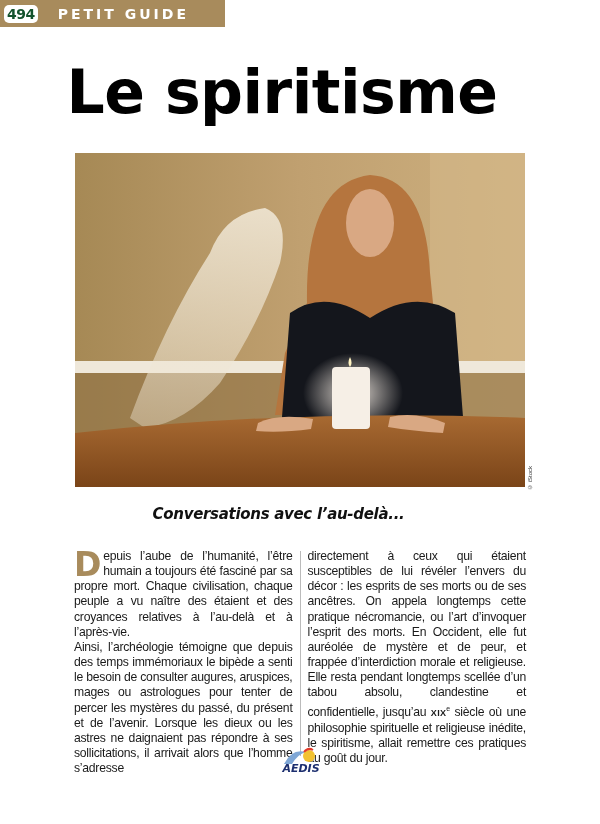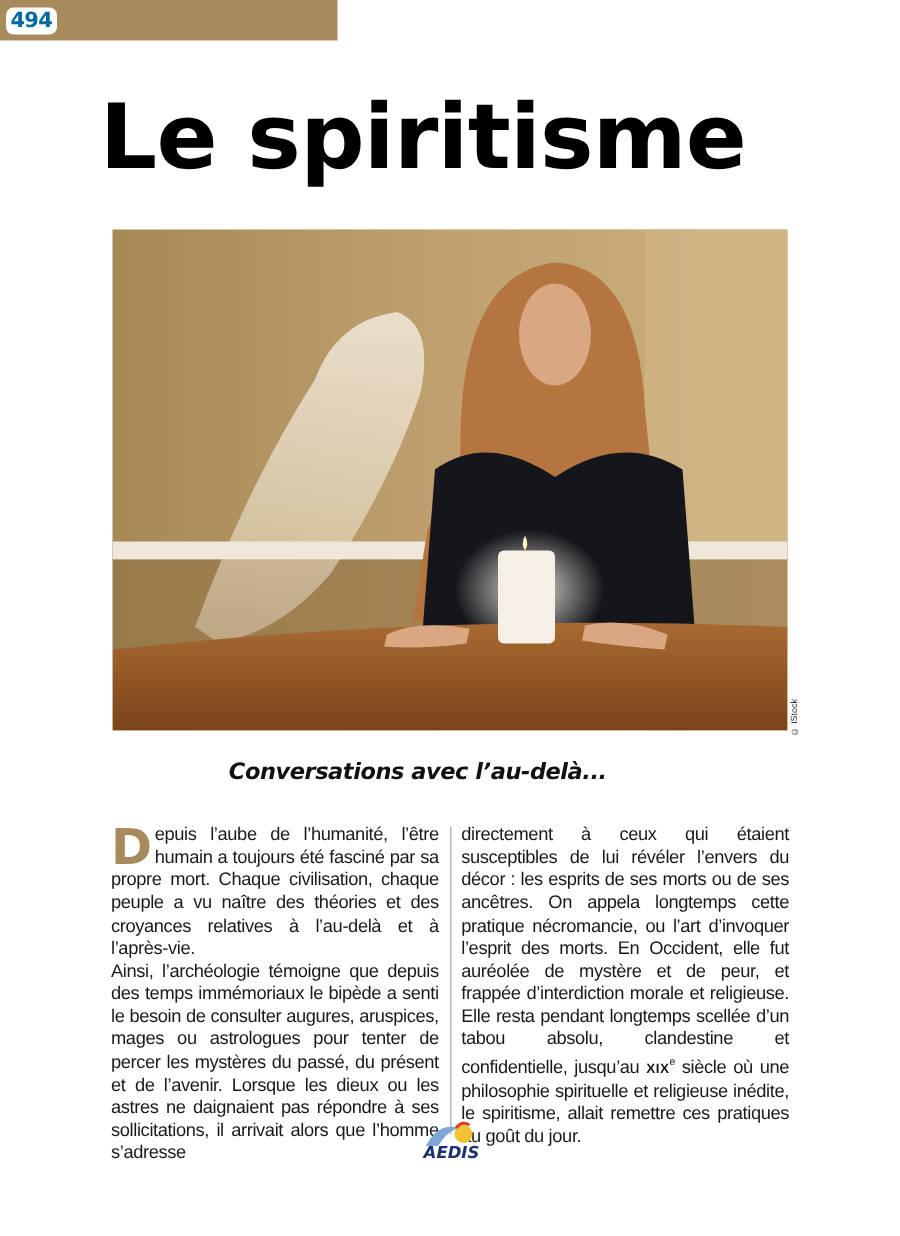--- a/index.html
+++ b/index.html
@@ -4,21 +4,21 @@
 <style>
   * { margin: 0; padding: 0; box-sizing: border-box; }
   html, body { width: 600px; height: 824px; background: #ffffff; overflow: hidden; }
   body { position: relative; font-family: "Liberation Sans", sans-serif; color: #1a1a1a; }
 
   .header-band {
     position: absolute; left: 0; top: 0; width: 225px; height: 27px;
     background: #a88b5c; display: flex; align-items: center;
   }
   .issue-badge {
-    margin-left: 4px; background: #ffffff; color: #0369a1;
+    margin-left: 4px; background: #ffffff; color: #14532d;
     font-family: "DejaVu Sans", sans-serif; font-weight: bold; font-size: 14px;
     border-radius: 5px; padding: 0 3px; height: 18px; line-height: 18px;
     letter-spacing: -0.5px;
   }
   .series-name {
     margin-left: 20px; color: #ffffff; font-family: "DejaVu Sans", sans-serif;
     font-weight: bold; font-size: 14px; letter-spacing: 3px;
   }
 
   .page-title {
@@ -63,20 +63,21 @@
 
   .publisher-logo {
     position: absolute; left: 278px; top: 744px; width: 46px; height: 30px;
   }
 </style>
 </head>
 <body>
 
 <div class="header-band">
   <span class="issue-badge">494</span>
+  <span class="series-name">PETIT GUIDE</span>
 </div>
 
 <h1 class="page-title">Le spiritisme</h1>
 
 <div class="photo">
   <svg viewBox="0 0 450 334" preserveAspectRatio="none">
     <defs>
       <linearGradient id="wall" x1="0" y1="0" x2="1" y2="0">
         <stop offset="0" stop-color="#a68955"></stop>
         <stop offset="0.5" stop-color="#c0a070"></stop>
@@ -110,21 +111,21 @@
     <path d="M183 270 q20 -10 55 -4 l-2 10 q-30 4 -55 2 z" fill="#d9a883"></path>
     <path d="M315 264 q25 -6 55 6 l-2 10 q-30 -2 -55 -6 z" fill="#d9a883"></path>
   </svg>
 </div>
 <div class="credit">© iStock</div>
 
 <div class="subtitle">Conversations avec l’au-delà...</div>
 
 <div class="body-columns">
   <div class="col">
-    <p><span class="dropcap">D</span><span>epuis l’aube de l’humanité, l’être humain a toujours été fasciné par sa propre mort. Chaque civilisation, chaque peuple a vu naître des théories et des croyances relatives à l’au-delà et à l’après-vie.</span></p>
+    <p><span class="dropcap">D</span><span>epuis l’aube de l’humanité, l’être humain a toujours été fasciné par sa propre mort. Chaque civilisation, chaque peuple a vu naître des étaient et des croyances relatives à l’au-delà et à l’après-vie.</span></p>
     <p>Ainsi, l’archéologie témoigne que depuis des temps immémoriaux le bipède a senti le besoin de consulter augures, aruspices, mages ou astrologues pour tenter de percer les mystères du passé, du présent et de l’avenir. Lorsque les dieux ou les astres ne daignaient pas répondre à ses sollicitations, il arrivait alors que l’homme s’adresse</p>
   </div>
   <div class="col-divider"></div>
   <div class="col">
     <p><span>directement à ceux qui étaient susceptibles de lui révéler l’envers du décor : les esprits de ses morts ou de ses ancêtres. On appela longtemps cette pratique nécromancie, ou l’art d’invoquer l’esprit des morts. En Occident, elle fut auréolée de mystère et de peur, et frappée d’interdiction morale et religieuse. Elle resta pendant longtemps scellée d’un tabou absolu, clandestine et confidentielle, jusqu’au </span><span class="smallcaps">XIX</span><sup class="sc">e</sup><span> siècle où une philosophie spirituelle et religieuse inédite, le spiritisme, allait remettre ces pratiques au goût du jour.</span></p>
   </div>
 </div>
 
 <div class="publisher-logo">
   <svg viewBox="0 0 46 30" width="46" height="30">

